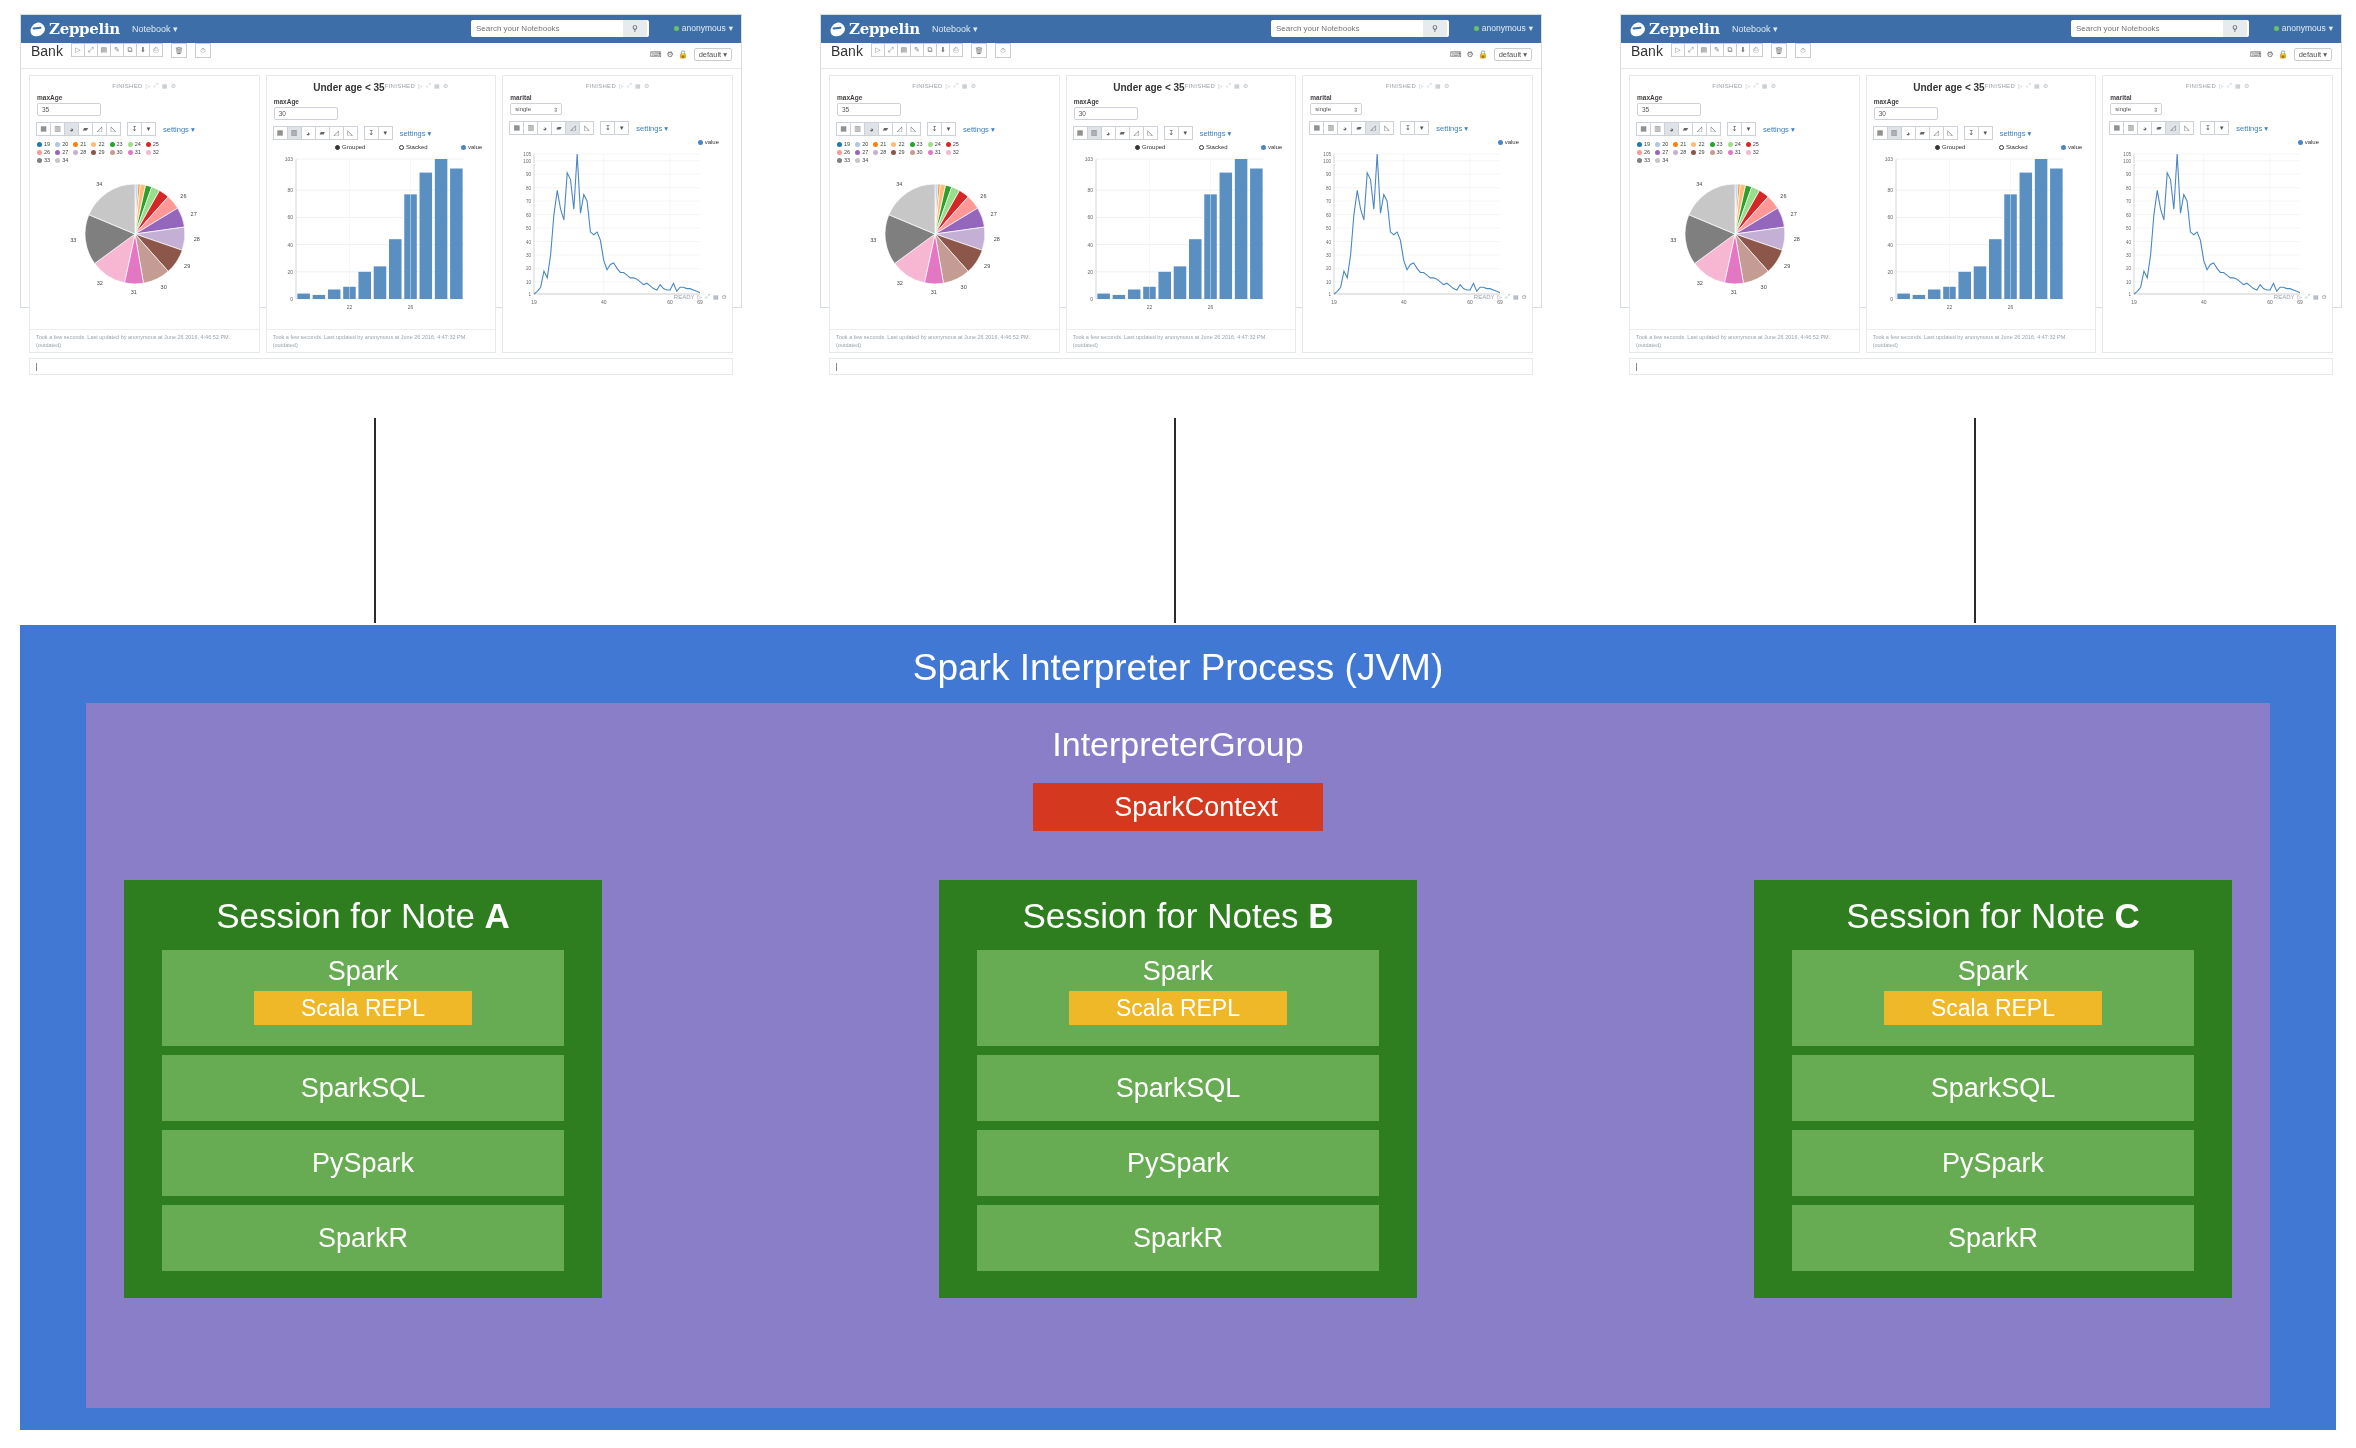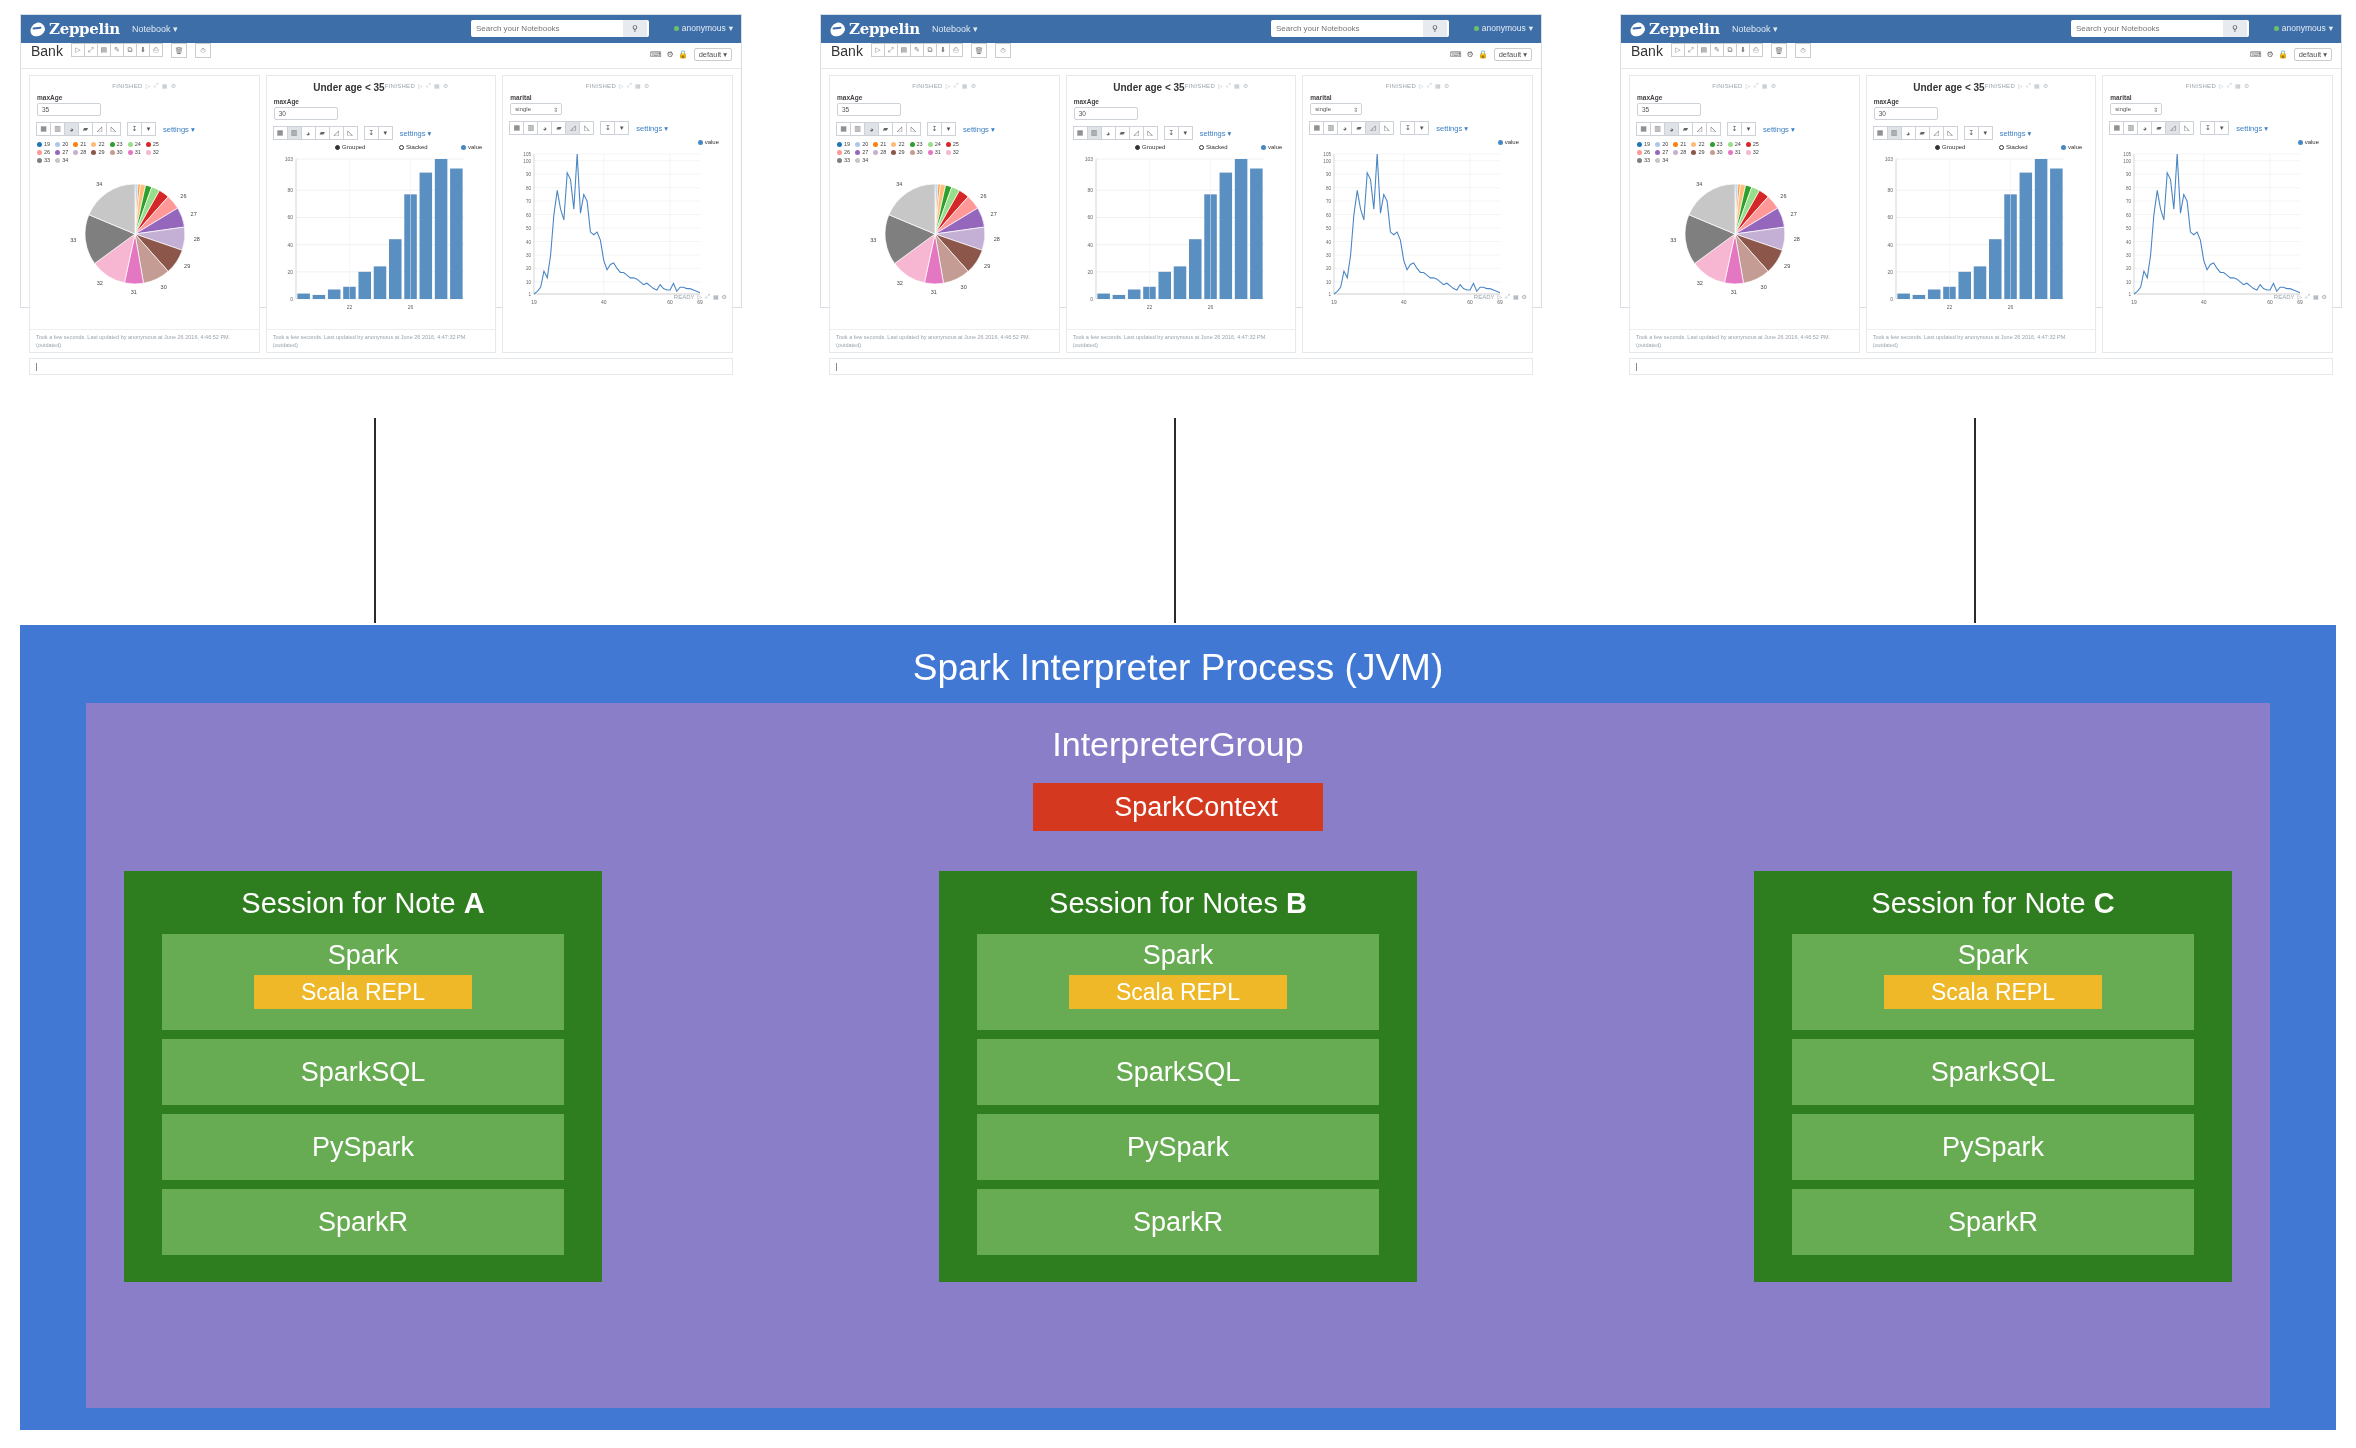--- a/index.html
+++ b/index.html
@@ -190,37 +190,37 @@
   }
   .igroup {
     position:absolute; left:66px; top:78px;
     width:2184px; height:705px;
     background:#8b7ec8;
   }
   .igroup-title {
     text-align:center; color:#ffffff; font-size:34px; padding-top:22px;
   }
   .sparkctx {
-    width:290px; height:48px; margin:19px auto 6px auto;
+    width:290px; height:48px; margin:19px auto 15px auto;
     background:#d4391f; color:#fff;
     display:flex; align-items:center; justify-content:center;
     font-size:27px;
     padding-left:36px;
   }
   .sessions {
     display:flex; justify-content:space-between;
     padding:34px 38px 0 38px;
   }
   .session {
     width:478px;
     background:#2e7d1e;
     padding:16px 0 18px 0;
   }
   .session-title {
-    text-align:center; color:#fff; font-size:29px; margin-bottom:14px;
+    text-align:center; color:#fff; font-size:35px; margin-bottom:14px;
   }
   .session-title b { font-weight:bold; }
   .modules { padding:0 38px; }
   .module {
     background:#67ab52; color:#ffffff;
     height:66px; margin-bottom:9px;
     display:flex; flex-direction:column; align-items:center; justify-content:center;
     font-size:27px; position:relative;
   }
   .module.tall { height:96px; justify-content:flex-start; padding-top:6px;}

